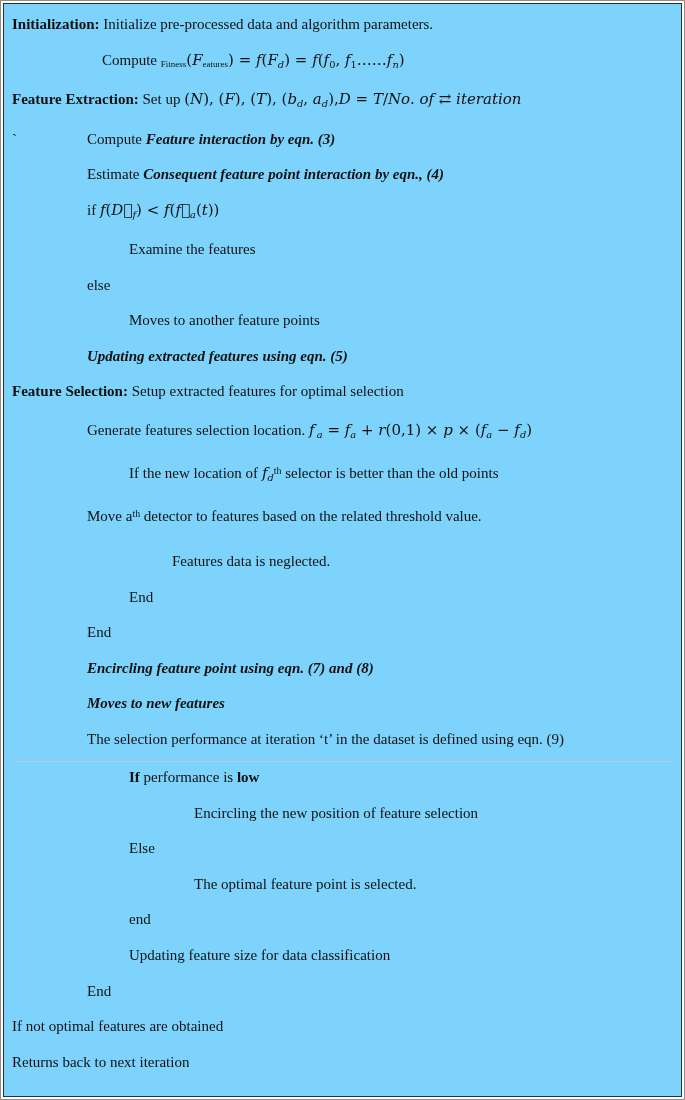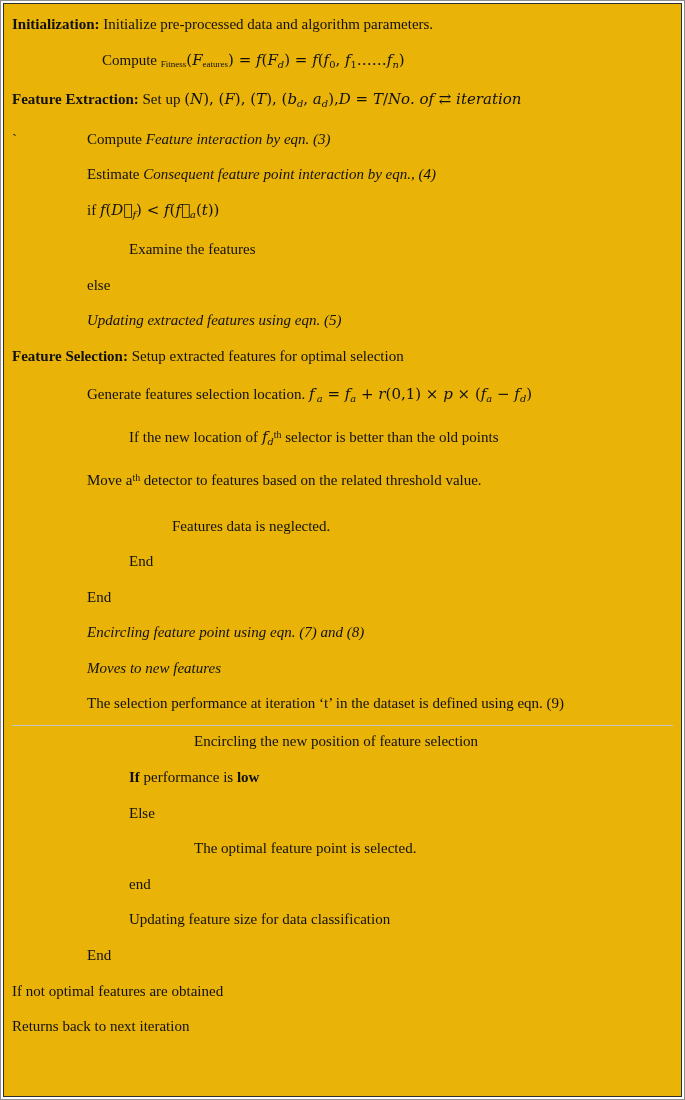--- a/index.html
+++ b/index.html
@@ -24,55 +24,56 @@
     line-height:21px;
     margin-bottom:14.6px;
     white-space:nowrap;
   }
   .line.divider {
     border-bottom:1px solid #c6c6c6;
     padding-bottom:11px;
     margin-bottom:5px;
   }
   .seg.b    { font-weight:700; }
-  .seg.bi   { font-weight:400; font-style:italic; }
+  .seg.bi   { font-weight:700; font-style:italic; }
   .seg.m    { font-family:"DejaVu Serif",serif; font-style:italic; }
   .seg.mu   { font-family:"DejaVu Serif",serif; }
   .seg.sub  { vertical-align:-0.28em; font-size:0.66em; }
   .seg.sup  { vertical-align:0.45em;  font-size:0.66em; }
   .seg.subsm{ vertical-align:-0.22em; font-size:0.6em;margin-top:8px; }
   .seg.gap  { display:inline-block; width:70px; }
 </style>
 </head>
 <body>
 
 <div class="figure">
-  <div class="box" style="border-color: rgb(46, 46, 46); color: rgb(17, 17, 17); background: #eab308;">
+  <div class="box" style="border-color: rgb(46, 46, 46); color: rgb(17, 17, 17); background: #7dd3fc;">
     <div>
         <div class="line" style="padding-left: 0px;"><span class="seg b">Initialization: </span><span class="seg">Initialize pre-processed data and algorithm parameters.</span></div>
         <div class="line" style="padding-left: 75px;"><span class="seg"> Compute </span><span class="seg subsm">Fitness</span><span class="seg mu">(</span><span class="seg m">F</span><span class="seg subsm">eatures</span><span class="seg mu">) = </span><span class="seg m">f</span><span class="seg mu">(</span><span class="seg m">F</span><span class="seg m sub">d</span><span class="seg mu">) = </span><span class="seg m">f</span><span class="seg mu">(</span><span class="seg m">f</span><span class="seg mu sub">0</span><span class="seg mu">, </span><span class="seg m">f</span><span class="seg mu sub">1</span><span class="seg mu">……</span><span class="seg m">f</span><span class="seg m sub">n</span><span class="seg mu">)</span></div>
         <div class="line" style="padding-left: 0px;"><span class="seg b">Feature Extraction: </span><span class="seg">Set up </span><span class="seg mu">(</span><span class="seg m">N</span><span class="seg mu">), (</span><span class="seg m">F</span><span class="seg mu">), (</span><span class="seg m">T</span><span class="seg mu">), (</span><span class="seg m">b</span><span class="seg m sub">d</span><span class="seg mu">, </span><span class="seg m">a</span><span class="seg m sub">d</span><span class="seg mu">),</span><span class="seg m">D</span><span class="seg mu"> = </span><span class="seg m">T</span><span class="seg mu">/</span><span class="seg m">No. of </span><span class="seg mu">⇄</span><span class="seg m"> iteration</span></div>
         <div class="line" style="padding-left: 0px;"><span class="seg">`</span><span class="seg gap">&nbsp;</span><span class="seg">Compute </span><span class="seg bi">Feature interaction by eqn. (3)</span></div>
         <div class="line" style="padding-left: 75px;"><span class="seg">Estimate </span><span class="seg bi">Consequent feature point interaction by eqn., (4)</span></div>
         <div class="line" style="padding-left: 75px;"><span class="seg">if </span><span class="seg m">f</span><span class="seg mu">(</span><span class="seg m">D⃗</span><span class="seg m sub">f</span><span class="seg mu">)</span><span class="seg mu"> &lt; </span><span class="seg m">f</span><span class="seg mu">(</span><span class="seg m">f⃗</span><span class="seg m sub">a</span><span class="seg mu">(</span><span class="seg m">t</span><span class="seg mu">))</span></div>
         <div class="line" style="padding-left: 117px; font-family: Liberation Serif, serif;"><span class="seg">Examine the features</span></div>
         <div class="line" style="padding-left: 75px;"><span class="seg">else</span></div>
+        <div class="line" style="padding-left: 117px;"><span class="seg">Moves to another feature points</span></div>
         <div class="line" style="padding-left: 75px;"><span class="seg bi">Updating extracted features using eqn. (5)</span></div>
         <div class="line" style="padding-left: 0px;"><span class="seg b">Feature Selection: </span><span class="seg">Setup extracted features for optimal selection</span></div>
         <div class="line" style="padding-left: 75px;"><span class="seg">Generate features selection location. </span><span class="seg m">f</span><span class="seg mu sup">′</span><span class="seg m sub">a</span><span class="seg mu"> = </span><span class="seg m">f</span><span class="seg m sub">a</span><span class="seg mu"> + </span><span class="seg m">r</span><span class="seg mu">(0,1)</span><span class="seg mu"> × </span><span class="seg m">p</span><span class="seg mu"> × (</span><span class="seg m">f</span><span class="seg m sub">a</span><span class="seg mu"> − </span><span class="seg m">f</span><span class="seg m sub">d</span><span class="seg mu">)</span></div>
         <div class="line" style="padding-left: 117px;"><span class="seg">If the new location of </span><span class="seg m">f</span><span class="seg m sub">d</span><span class="seg sup">th</span><span class="seg"> selector is better than the old points</span></div>
         <div class="line" style="padding-left: 75px;"><span class="seg">Move a</span><span class="seg sup">th</span><span class="seg"> detector to features based on the related threshold value.</span></div>
         <div class="line" style="padding-left: 160px; margin-top: 24px;"><span class="seg">Features data is neglected.</span></div>
         <div class="line" style="padding-left: 117px;"><span class="seg">End</span></div>
         <div class="line" style="padding-left: 75px;"><span class="seg">End</span></div>
         <div class="line" style="padding-left: 75px;"><span class="seg bi">Encircling feature point using eqn. (7) and (8)</span></div>
         <div class="line" style="padding-left: 75px;"><span class="seg bi">Moves to new features</span></div>
         <div class="line divider" style="padding-left: 75px;"><span class="seg">The selection performance at iteration ‘t’ in the dataset is defined using eqn. (9)</span></div>
+        <div class="line" style="padding-left: 117px;"><span class="seg b">If </span><span class="seg">performance is </span><span class="seg b">low</span></div>
         <div class="line" style="padding-left: 182px;"><span class="seg">Encircling the new position of feature selection</span></div>
-        <div class="line" style="padding-left: 117px;"><span class="seg b">If </span><span class="seg">performance is </span><span class="seg b">low</span></div>
         <div class="line" style="padding-left: 117px;"><span class="seg">Else</span></div>
         <div class="line" style="padding-left: 182px;"><span class="seg">The optimal feature point is selected.</span></div>
         <div class="line" style="padding-left: 117px;"><span class="seg">end</span></div>
         <div class="line" style="padding-left: 117px;"><span class="seg">Updating feature size for data classification</span></div>
         <div class="line" style="padding-left: 75px;"><span class="seg">End</span></div>
         <div class="line" style="padding-left: 0px;"><span class="seg">If not optimal features are obtained</span></div>
         <div class="line" style="padding-left: 0px;"><span class="seg">Returns back to next iteration</span></div>
       </div>
   </div>
 </div>

